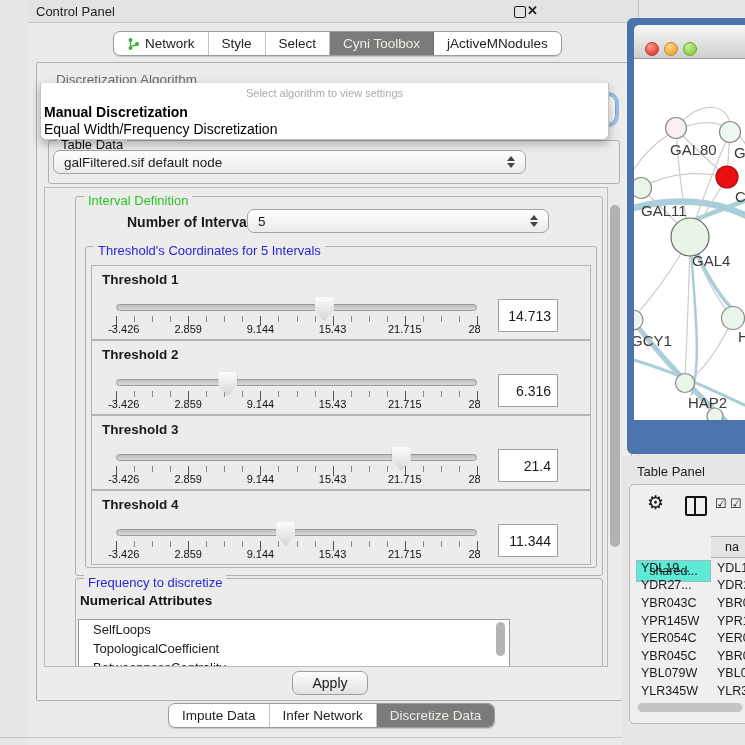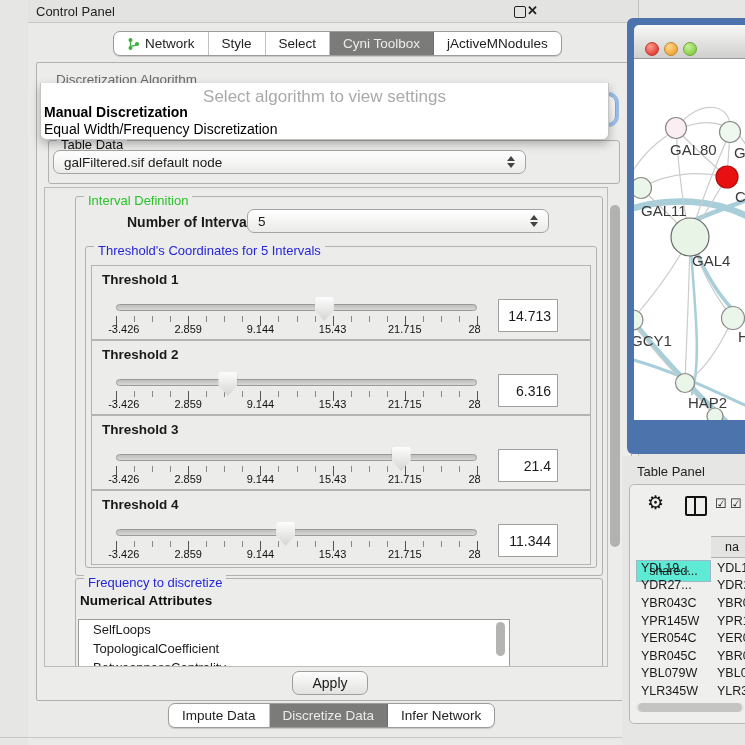--- a/index.html
+++ b/index.html
@@ -26,21 +26,21 @@
   .green{color:#2cc22c;}  .blue{color:#2626d8;}
   .combo{position:absolute;background:linear-gradient(#ffffff,#ebebe9);border:1px solid #a4a4a2;border-radius:7px;
          font-size:13.5px;display:flex;align-items:center;padding-left:10px;box-sizing:border-box;}
   .spin{position:absolute;right:9px;top:50%;transform:translateY(-50%);width:9px;height:12px;}
   .spin:before,.spin:after{content:"";position:absolute;left:0;border-left:4.5px solid transparent;border-right:4.5px solid transparent;}
   .spin:before{top:0;border-bottom:5px solid #444;}
   .spin:after{bottom:0;border-top:5px solid #444;}
   
   .popup{left:12px;top:83px;width:567px;height:56px;background:#fff;border:1px solid #c4c4c4;border-top:none;
          border-radius:0 0 6px 6px;box-shadow:0 4px 10px rgba(0,0,0,.28);z-index:6;}
-  .popup .ph{position:absolute;left:0;top:4px;width:100%;text-align:center;color:#aaaaaa;font-size:17px;}
+  .popup .ph{position:absolute;left:0;top:4px;width:100%;text-align:center;color:#aaaaaa;font-size:11px;}
   .popup .o1{position:absolute;left:3px;top:21px;font-size:14px;font-weight:bold;color:#000;}
   .popup .o2{position:absolute;left:3px;top:38px;font-size:14px;color:#000;}
   .focus-combo{left:24px;top:95px;width:562px;height:27px;background:linear-gradient(#fff,#eee);
                border:1px solid #7aa7dd;border-radius:8px;box-shadow:0 0 0 3px rgba(110,165,230,.65);z-index:2;}
   .faded-label{left:28px;top:72px;font-size:13.5px;color:#6a6a6a;z-index:1;}
   
   .viewport{left:16px;top:187px;width:562px;height:478px;border:1px solid #bbbbb9;overflow:hidden;background:#ececea;}
   .vscroll{left:581px;top:189px;width:12px;height:474px;}
   .vscroll .thumb{position:absolute;left:1px;top:16px;width:10px;height:342px;background:#b2b2b0;border-radius:6px;}
   
@@ -281,25 +281,25 @@
     <div class="abs vscroll">
         <div class="thumb"></div>
       </div>
 
     <div class="abs applybtn">Apply</div>
 
     <div class="abs seg" style="left:140px;top:703px;height:23px;">
       <div class="s">
           <span>Impute Data</span>
         </div>
+      <div class="s">
+          <span>Infer Network</span>
+        </div>
       <div class="s sel">
           <span>Discretize Data</span>
-        </div>
-      <div class="s">
-          <span>Infer Network</span>
         </div>
     </div>
   </div>
 
   <div class="abs bottom-line"></div>
 
   <div class="abs netwin">
     <div class="nettitle">
       <span class="light" style="left:11px;background:radial-gradient(circle at 35% 30%,#ff9a90,#e5443a 70%);border:1px solid #b83a32;"></span>
       <span class="light" style="left:30px;background:radial-gradient(circle at 35% 30%,#ffd98a,#f0a83c 70%);border:1px solid #c08830;"></span>

